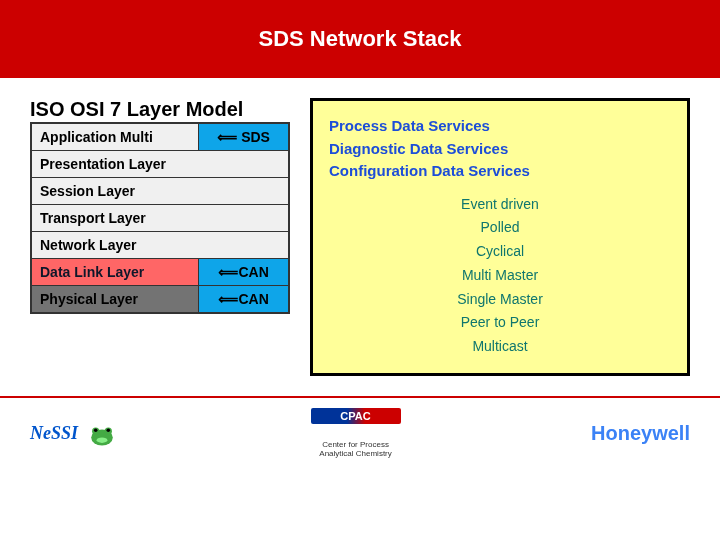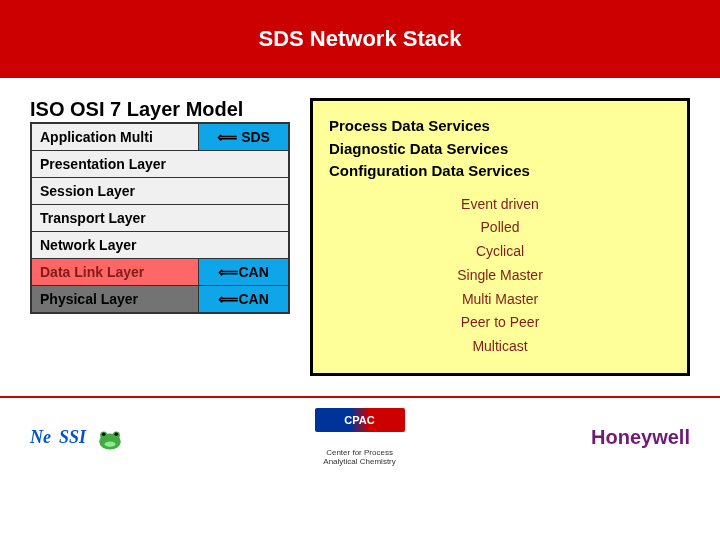--- a/index.html
+++ b/index.html
@@ -50,21 +50,21 @@
       font-size: 14px;
       font-weight: bold;
     }
 
     .layer-normal {
       background: #f0f0f0;
     }
 
     .layer-red {
       background: #ff6666;
-      color: #7f1d1d;
+      color: #0f172a;
     }
 
     .layer-orange {
       background: #737373;
       color: #000;
     }
 
     .arrow-cell {
       background: #0ea5e9;
       text-align: center;
@@ -79,28 +79,28 @@
       background: #ffff99;
       padding: 14px 16px;
       display: flex;
       flex-direction: column;
       justify-content: center;
     }
 
     .right-top {
       font-size: 15px;
       font-weight: bold;
-      color: #000000;
+      color: #1d4ed8;
       margin-bottom: 10px;
       line-height: 1.5;
     }
 
     .right-bottom {
       font-size: 14px;
-      color: #7f1d1d;
+      color: #0f766e;
       line-height: 1.7;
       text-align: center;
     }
 
     .bottom-bar {
       display: flex;
       align-items: center;
       justify-content: space-between;
       padding: 8px 30px;
       margin-top: 2px;
@@ -205,56 +205,56 @@
   <div class="right-panel">
     <div class="right-top">
       <div>Process Data Services</div>
       <div>Diagnostic Data Services</div>
       <div>Configuration Data Services</div>
     </div>
     <div class="right-bottom">
       <div>Event driven</div>
       <div>Polled</div>
       <div>Cyclical</div>
+      <div>Multi Master</div>
       <div>Single Master</div>
-      <div>Multi Master</div>
       <div>Peer to Peer</div>
       <div>Multicast</div>
     </div>
   </div>
 
 </div>
 
 <div class="divider-line"></div>
 
 <div class="bottom-bar">
 
   <div class="nessi-frog">
     <div>
       <span style="font-family: serif; font-style: italic; color: #0055cc; font-size: 18px; font-weight: bold;">
-        <span style="color:#0055cc;">N</span><span style="color:#0055cc;">e</span><span style="color:#0055cc;margin-left:8px;">SSI</span>
+        <span style="color:#0055cc;">N</span><span style="color:#0055cc;">e</span><span style="color:#0055cc;">SSI</span>
       </span>
     </div>
 
     <svg class="frog-icon" viewBox="0 0 40 40" xmlns="http://www.w3.org/2000/svg">
       <ellipse cx="20" cy="25" rx="12" ry="9" fill="#44aa44"></ellipse>
       <circle cx="13" cy="18" r="4" fill="#44aa44"></circle>
       <circle cx="27" cy="18" r="4" fill="#44aa44"></circle>
       <circle cx="13" cy="17" r="2" fill="#000"></circle>
       <circle cx="27" cy="17" r="2" fill="#000"></circle>
       <ellipse cx="20" cy="28" rx="6" ry="3" fill="#88ee88"></ellipse>
     </svg>
   </div>
 
   <div class="cpac-logo">
     <div style="display:flex; flex-direction:column; align-items:center;">
-      <div style="background: linear-gradient(to right, #003399 40%, #cc0000 60%); width:90px; height:24px; border-radius:2px; display:flex; align-items:center; justify-content:center;">
+      <div style="background: linear-gradient(to right, #003399 40%, #cc0000 60%); width:90px; height:16px; border-radius:2px; display:flex; align-items:center; justify-content:center;">
         <span style="color:white; font-size:11px; font-weight:bold;">CPAC</span>
       </div>
       <div style="font-size:8px; color:#333; text-align:center; margin-top:16px;">Center for Process<br>Analytical Chemistry</div>
     </div>
   </div>
 
   <div class="honeywell-logo">
-    <span style="color:#701a75; font-size:20px; font-weight:bold; font-family: Arial, sans-serif;">Honeywell</span>
+    <span style="color:#3b82f6; font-size:20px; font-weight:bold; font-family: Arial, sans-serif;">Honeywell</span>
   </div>
 
 </div>
 
 </body></html>

